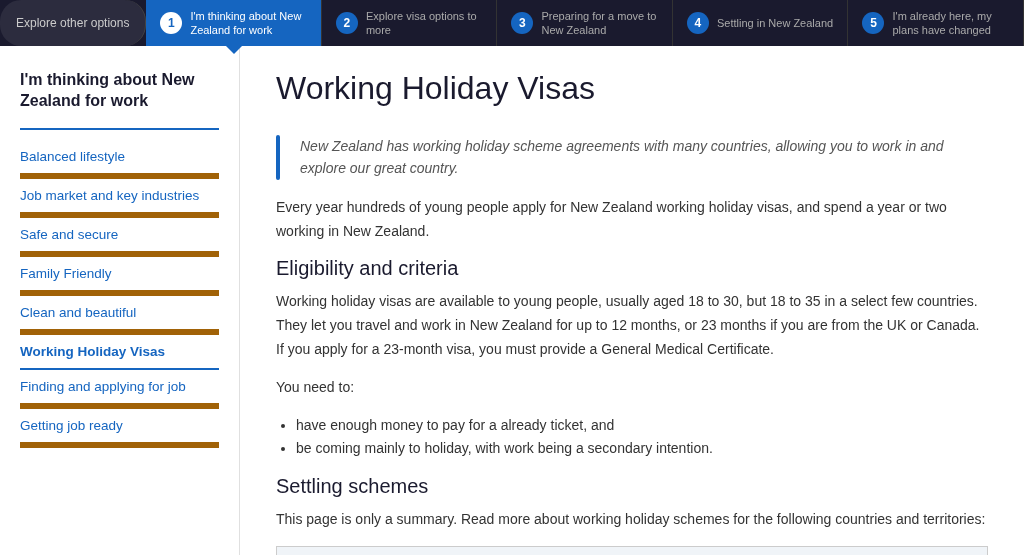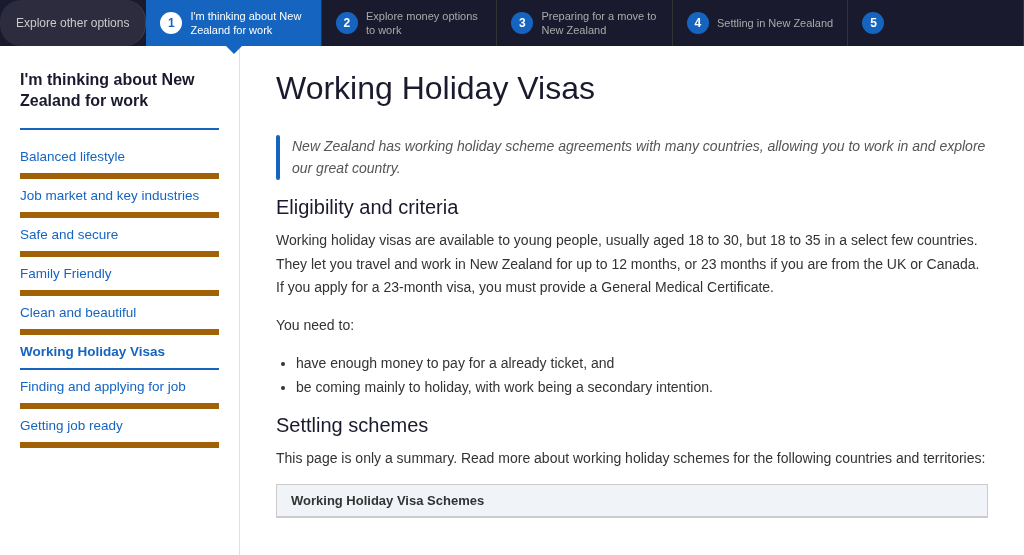--- a/index.html
+++ b/index.html
@@ -122,21 +122,21 @@
       overflow: auto;
     }
     .page-title {
       font-size: 32px;
       font-weight: 300;
       color: #1a1a2e;
       margin-bottom: 16px;
     }
     .intro-block {
       display: flex;
-      gap: 12px;
+      gap: 20px;
       margin-bottom: 16px;
       margin-top: 28px;
     }
     .intro-bar {
       width: 4px;
       background: #1565c0;
       flex-shrink: 0;
       border-radius: 2px;
     }
     .intro-text {
@@ -188,32 +188,33 @@
 
 <nav class="top-nav">
   <div class="top-nav-explore">Explore other options</div>
   <div class="top-nav-steps">
     <div class="nav-step active">
       <div class="step-num">1</div>
       <span class="step-label">I'm thinking about New Zealand for work</span>
     </div>
     <div class="nav-step">
       <div class="step-num">2</div>
-      <span class="step-label">Explore money options to work</span>
+      <span class="step-label">Explore visa options to more</span>
     </div>
     <div class="nav-step">
       <div class="step-num">3</div>
       <span class="step-label">Preparing for a move to New Zealand</span>
     </div>
     <div class="nav-step">
       <div class="step-num">4</div>
       <span class="step-label">Settling in New Zealand</span>
     </div>
     <div class="nav-step">
       <div class="step-num">5</div>
+      <span class="step-label">I'm already here, my plans have changed</span>
     </div>
   </div>
 </nav>
 
 <div class="main-layout">
 
   <aside class="sidebar">
     <div class="sidebar-title">I'm thinking about New Zealand for work</div>
     <hr class="sidebar-divider">
     <div class="sidebar-item">Balanced lifestyle</div>
@@ -227,20 +228,21 @@
   </aside>
 
   <main class="content">
     <h1 class="page-title">Working Holiday Visas</h1>
 
     <div class="intro-block">
       <div class="intro-bar"></div>
       <p class="intro-text">New Zealand has working holiday scheme agreements with many countries, allowing you to work in and explore our great country.</p>
     </div>
 
+    <p class="body-text">Every year hundreds of young people apply for New Zealand working holiday visas, and spend a year or two working in New Zealand.</p>
 
     <h2 class="section-heading">Eligibility and criteria</h2>
     <p class="body-text">Working holiday visas are available to young people, usually aged 18 to 30, but 18 to 35 in a select few countries. They let you travel and work in New Zealand for up to 12 months, or 23 months if you are from the UK or Canada. If you apply for a 23-month visa, you must provide a General Medical Certificate.</p>
     <p class="body-text">You need to:</p>
     <ul class="bullet-list">
       <li>have enough money to pay for a already ticket, and</li>
       <li>be coming mainly to holiday, with work being a secondary intention.</li>
     </ul>
 
     <h2 class="section-heading">Settling schemes</h2>

